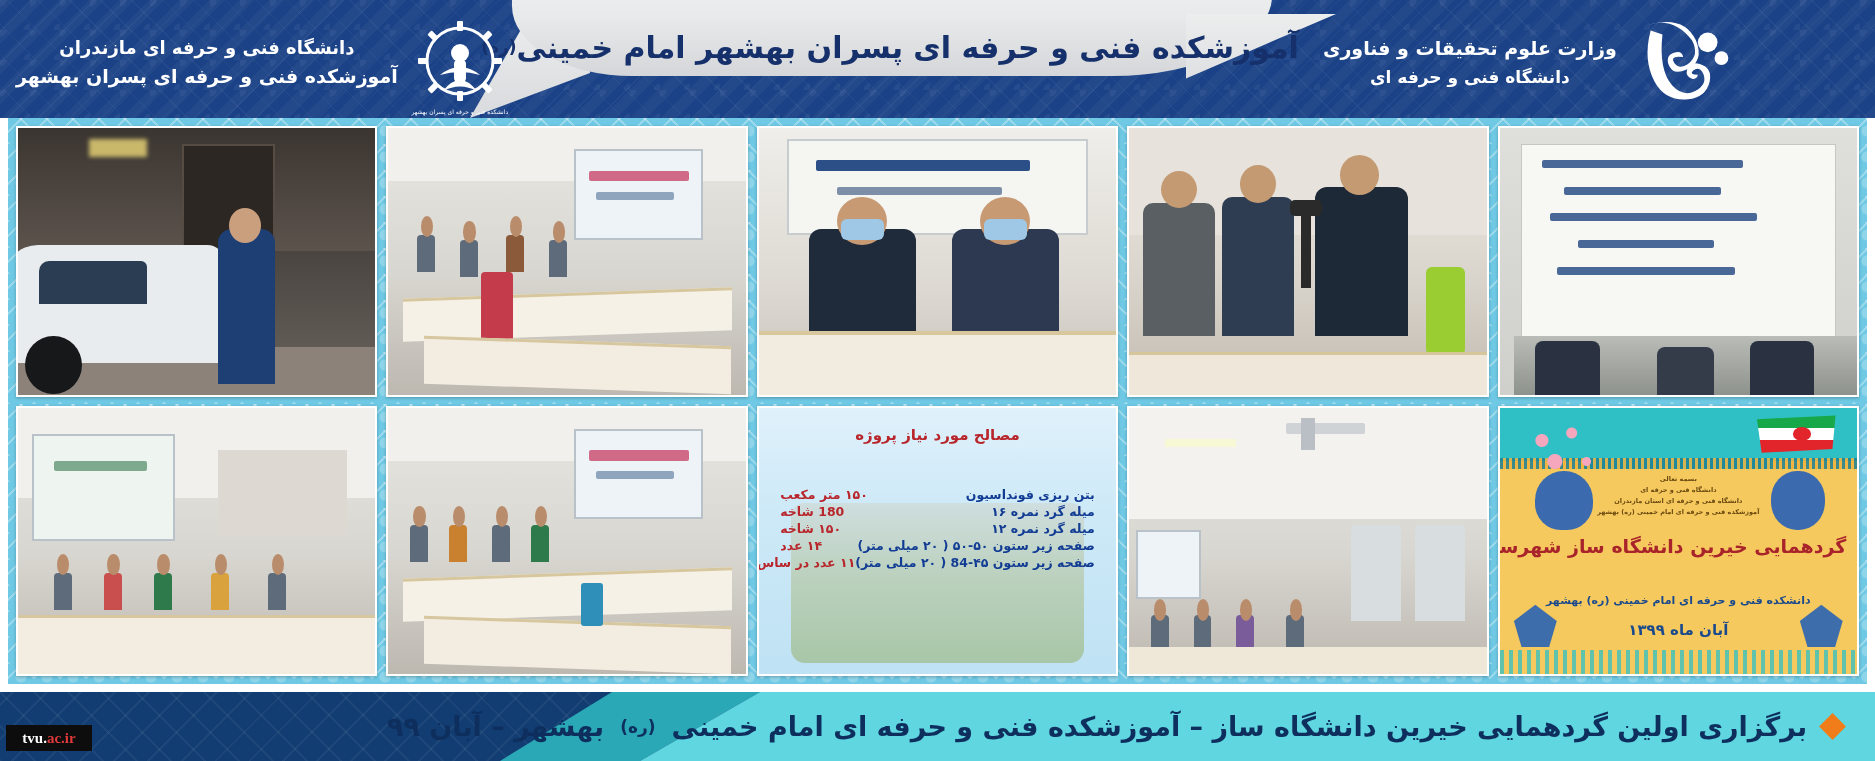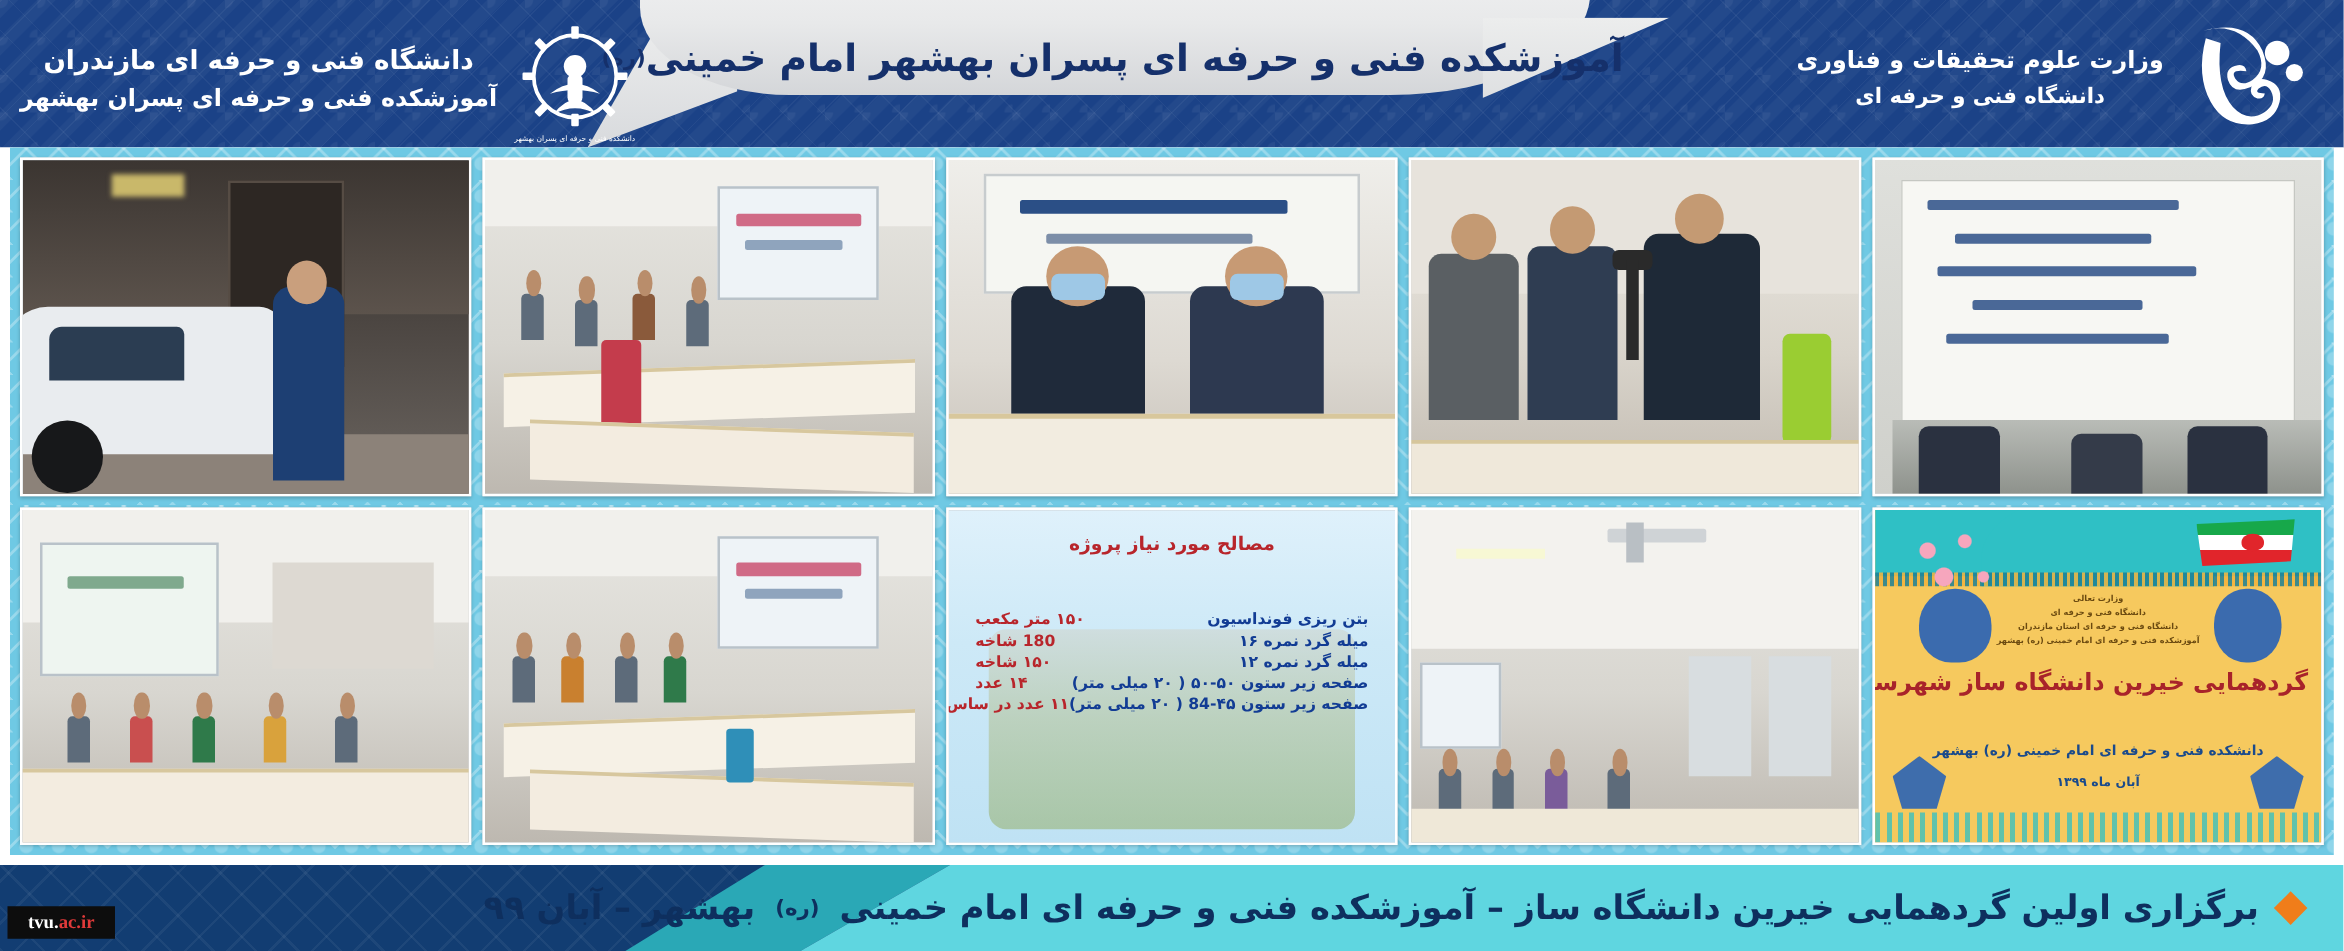--- a/index.html
+++ b/index.html
@@ -56,24 +56,24 @@
     font-family:"DejaVu Sans","Liberation Sans",sans-serif;
   }
   .header-title .paren { font-size:17px; }
 
   .hdr-left {
     position:absolute; left:16px; top:22px; width:470px; height:82px;
     display:flex; flex-direction:row-reverse; align-items:center; gap:10px;
   }
   .hdr-right {
     position:absolute; right:12px; top:12px; width:540px; height:100px;
-    display:flex; flex-direction:row; align-items:center; justify-content:flex-start; gap:14px;
+    display:flex; flex-direction:row; align-items:center; justify-content:flex-end; gap:14px;
   }
   .hdr-textblock { color:#ffffff; direction:rtl; text-align:center; line-height:1.55; }
-  .hdr-textblock .l1 { font-size:21px; font-weight:bold; white-space:nowrap; }
+  .hdr-textblock .l1 { font-size:18px; font-weight:bold; white-space:nowrap; }
   .hdr-textblock .l2 { font-size:19px; font-weight:bold; white-space:nowrap; }
   .hdr-textblock.small .l1 { font-size:19px; }
   .hdr-textblock.small .l2 { font-size:17px; }
 
   
   .emblem { position:relative; width:104px; height:100px; flex:0 0 104px; }
   .emblem svg { width:100%; height:100%; display:block; }
   .emblem-caption {
     position:absolute; bottom:-2px; left:0; right:0; text-align:center;
     color:#fff; font-size:6px; white-space:nowrap;
@@ -240,21 +240,21 @@
   .poster .maintitle {
     position:absolute; left:3%; right:3%; top:48%;
     text-align:center; color:#a8232a; font-size:19px; font-weight:bold;
     direction:rtl; white-space:nowrap; letter-spacing:-.3px;
   }
   .poster .sub1, .poster .sub2 {
     position:absolute; left:4%; right:4%;
     text-align:center; color:#1a4a8c; direction:rtl; white-space:nowrap; font-weight:bold;
   }
   .poster .sub1 { top:70%; font-size:11px; }
-  .poster .sub2 { top:80%; font-size:10px; }
+  .poster .sub2 { top:80%; font-size:15px; }
   .poster .blossom {
     position:absolute; left:4%; top:4%; width:26%; height:28%;
     background:radial-gradient(circle at 30% 30%, #f6a6bd 6px, transparent 7px),
                radial-gradient(circle at 62% 20%, #f6a6bd 5px, transparent 6px),
                radial-gradient(circle at 44% 58%, #f6a6bd 7px, transparent 8px),
                radial-gradient(circle at 78% 58%, #f6a6bd 4px, transparent 5px);
   }
   .poster .footorn {
     position:absolute; left:0; bottom:0; width:100%; height:9%;
     background:repeating-linear-gradient(90deg,#2fc0c5 0 4px, #f6c95e 4px 9px);
@@ -454,21 +454,21 @@
         <div class="poster">
           <div class="topband"></div>
           <div class="arch"></div>
           <div class="flag"></div>
           <div class="flagEm"></div>
           <div class="ornband"></div>
           <div class="blossom"></div>
           <div class="crestL"></div>
           <div class="crestR"></div>
           <div class="hdrlines">
-            <span>وزارت تعالی</span>
+            <span>بسمه تعالی</span>
             <span>دانشگاه فنی و حرفه ای</span>
             <span>دانشگاه فنی و حرفه ای استان مازندران</span>
             <span>آموزشکده فنی و حرفه ای امام خمینی (ره) بهشهر</span>
           </div>
           <div class="maintitle">گردهمایی خیرین دانشگاه ساز شهرستان بهشهر</div>
           <div class="sub1">دانشکده فنی و حرفه ای امام خمینی (ره) بهشهر</div>
           <div class="sub2">آبان ماه ۱۳۹۹</div>
           <div class="medL"></div>
           <div class="medR"></div>
           <div class="footorn"></div>

